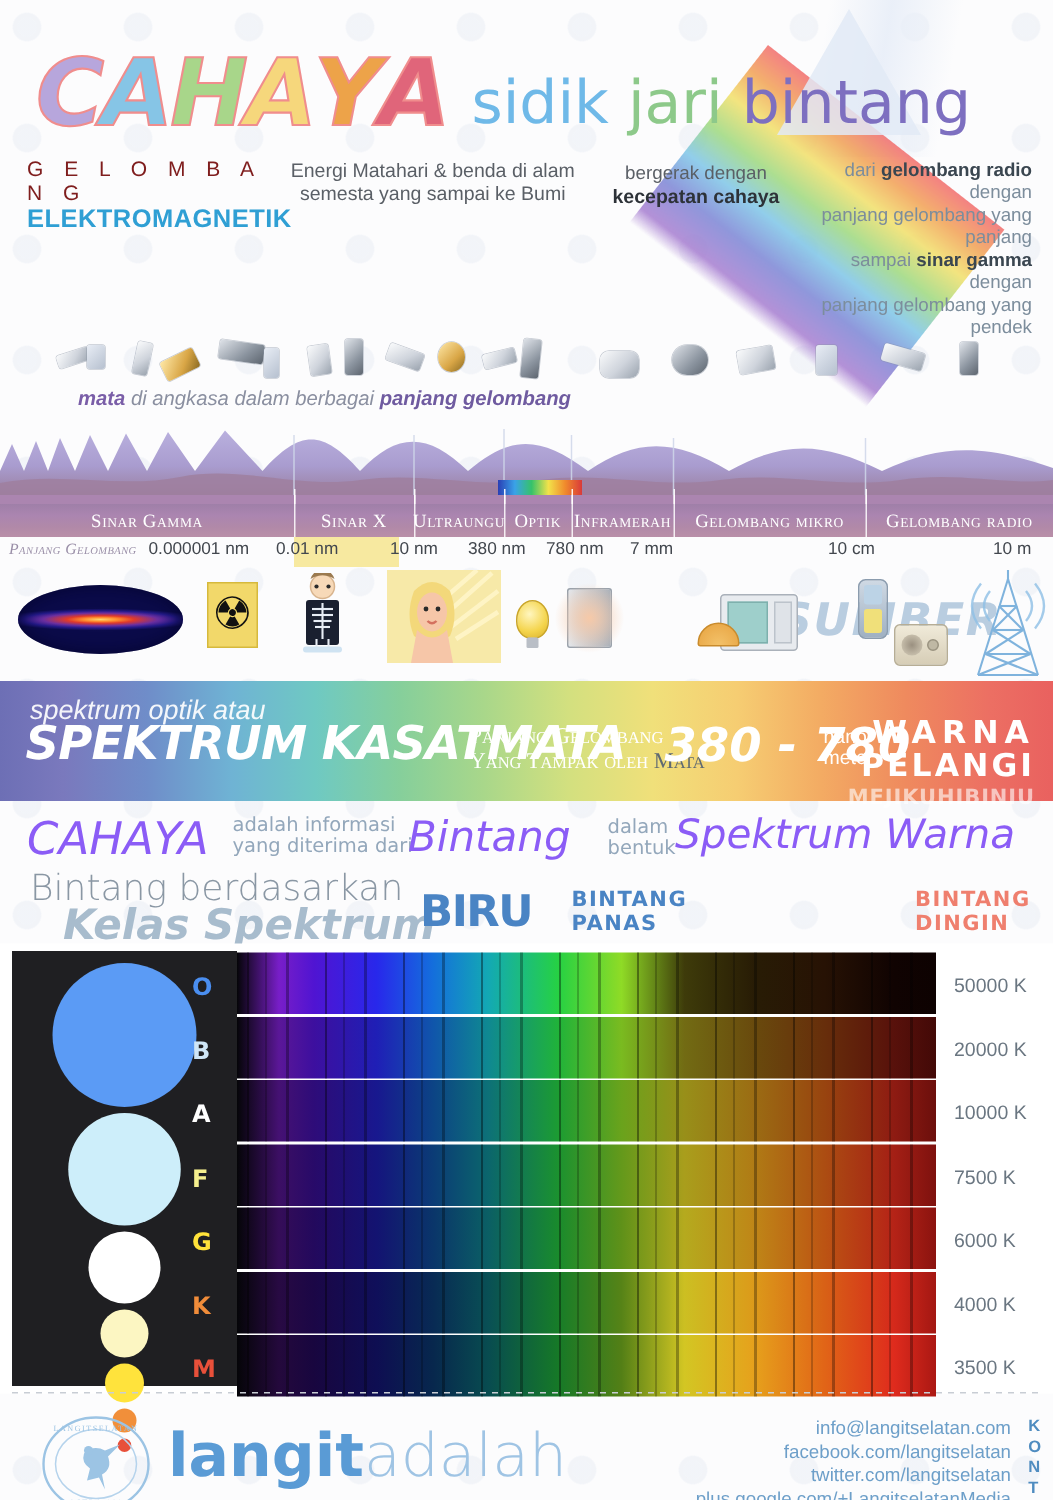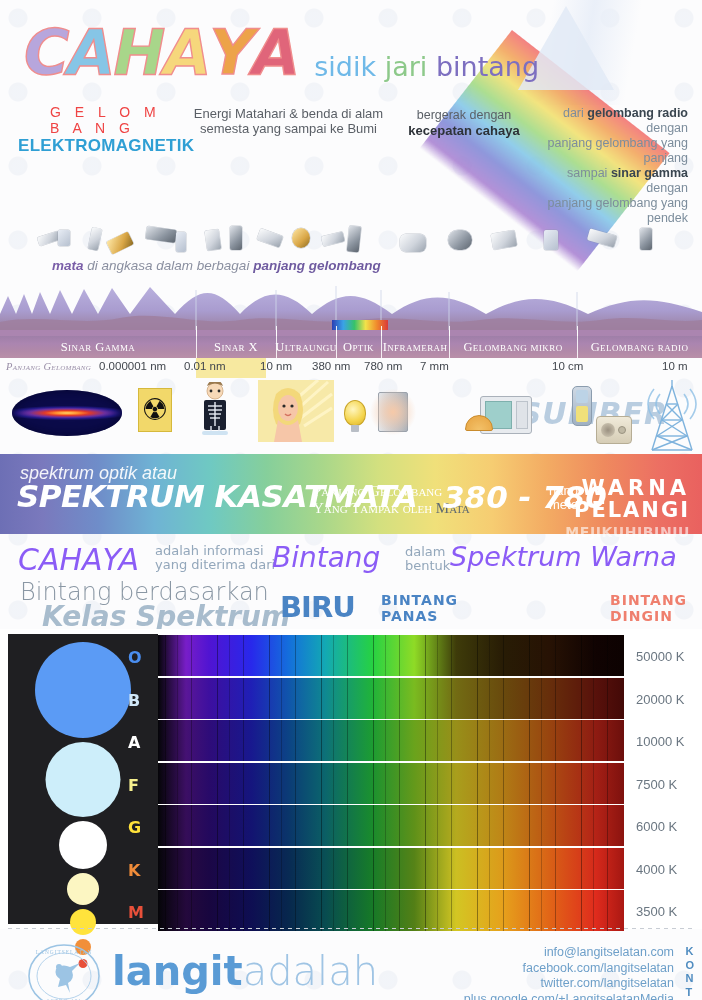--- a/index.html
+++ b/index.html
@@ -52,31 +52,31 @@
   .cahaya { display:flex; }
   .cahaya span {
     font-family:"DejaVu Sans", sans-serif;
     font-size:62px; font-weight:bold; font-style:italic;
     letter-spacing:-2px;
     -webkit-text-stroke:1.4px #f08d8d;
     line-height:1;
   }
   .subtitle {
     font-family:"DejaVu Sans", sans-serif;
-    font-size:27px; font-weight:300; line-height:1;
+    font-size:40px; font-weight:300; line-height:1;
     padding-bottom:4px;
     margin-top:27px;
   }
   .subtitle span { font-weight:400; }
 
   
   .intro { position:relative; display:flex; padding:4px 14px 0 18px; gap:8px; }
   .intro .col { font-family:"Liberation Sans", sans-serif; }
   .c1 { width:160px; }
-  .c1 .l1 { color:#ef4444; font-size:14px; letter-spacing:5px; font-weight:500;margin-left:32px; }
+  .c1 .l1 { color:#7f1d1d; font-size:14px; letter-spacing:5px; font-weight:500; }
   .c1 .l2 { color:#2f9fd4; font-size:17px; font-weight:bold; letter-spacing:.3px; }
   .c2 { width:205px; color:#5a5f66; font-size:13px; line-height:15px; text-align:center; padding-top:2px;}
   .c3 { width:130px; color:#5a5f66; font-size:12.5px; line-height:15px; text-align:center; padding-top:4px;}
   .c3 b { color:#2d3238; font-size:13px; }
   .c4 { flex:1; color:#7c8d9c; font-size:12.5px; line-height:15px; text-align:right; padding-top:2px;}
   .c4 b { color:#3a4650; }
 
   
   .satband { position:relative; height:58px; }
   .sat {

